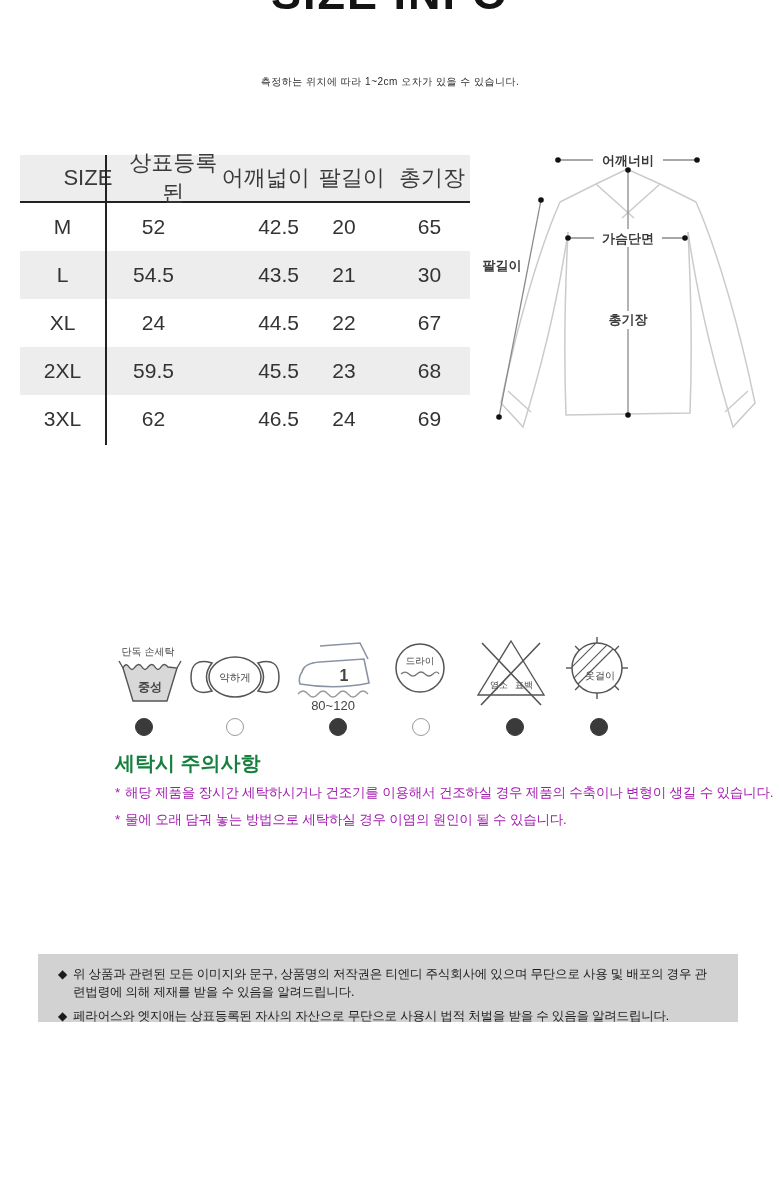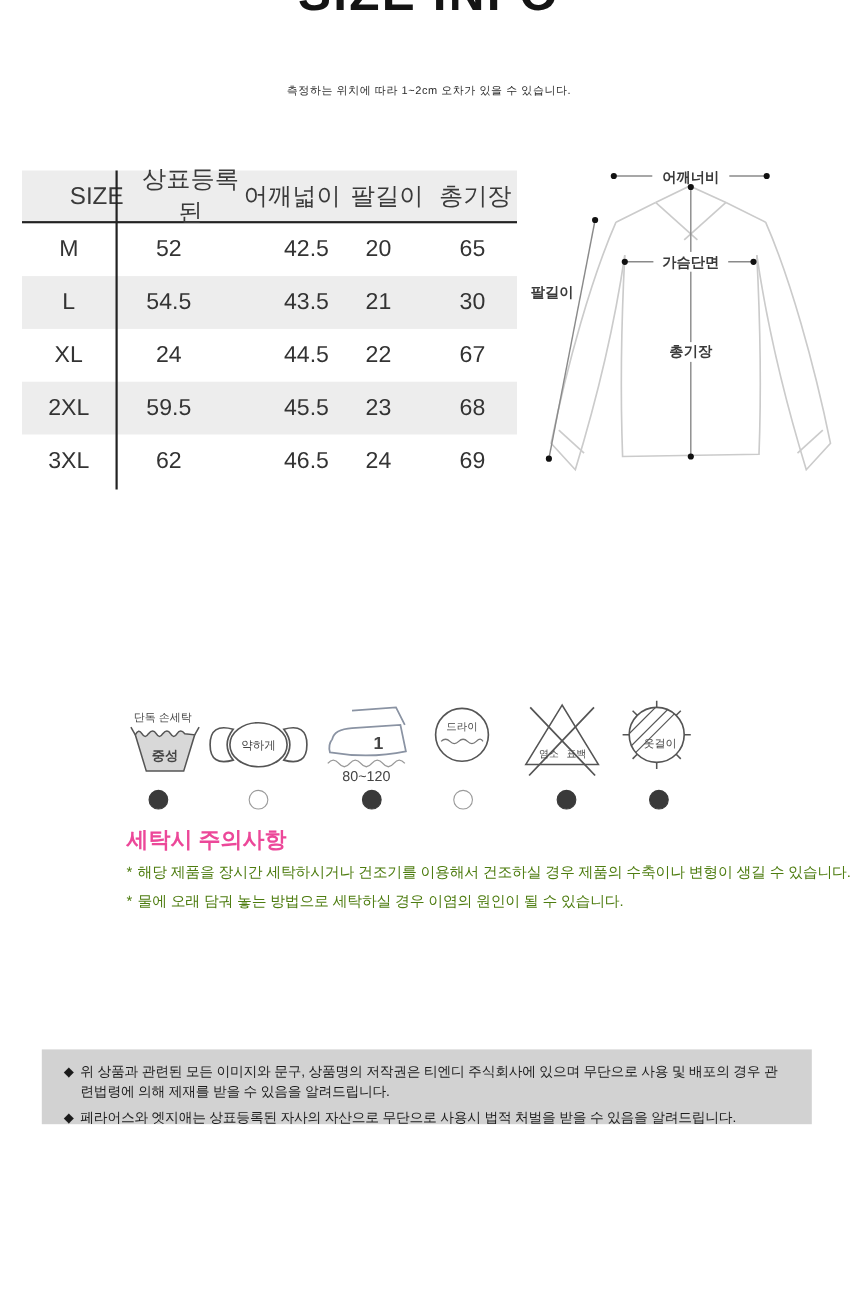--- a/index.html
+++ b/index.html
@@ -30,23 +30,23 @@
   .diagram text{fill:#3a3a3a;font-size:13px;font-weight:bold;font-family:"Liberation Sans","DejaVu Sans",sans-serif;}
 
   
   .care{position:absolute;}
   .care text{font-family:"Liberation Sans","DejaVu Sans",sans-serif;fill:#444;}
   .dot{position:absolute;top:718px;width:16px;height:16px;border-radius:50%;}
   .dot-filled{background:#3a3a3a;border:1px solid #3a3a3a;}
   .dot-empty{background:#fff;border:1.5px solid #9a9a9a;}
 
   
-  .notice-title{position:absolute;left:115px;top:750px;font-size:20px;font-weight:bold;color:#ec4899;}
+  .notice-title{position:absolute;left:115px;top:750px;font-size:20px;font-weight:bold;color:#15803d;}
   .notice-list{position:absolute;left:115px;top:779px;width:620px;}
-  .notice-item{font-size:13.5px;line-height:27px;color:#4d7c0f;letter-spacing:-.2px;white-space:nowrap;}
+  .notice-item{font-size:13.5px;line-height:27px;color:#a21caf;letter-spacing:-.2px;white-space:nowrap;}
   .notice-item .star{margin-right:5px;}
 
   
   .footer-box{position:absolute;left:38px;top:954px;width:700px;height:68px;background:#d2d2d2;box-sizing:border-box;padding:11px 26px 0 20px;}
   .f-item{display:flex;font-size:12.5px;line-height:18px;color:#1b1b1b;letter-spacing:-.2px;}
   .f-item + .f-item{margin-top:6px;}
   .f-item .diamond{margin-right:6px;font-size:12px;line-height:18px;color:#1b1b1b;}
 </style>
 </head>
 <body>

